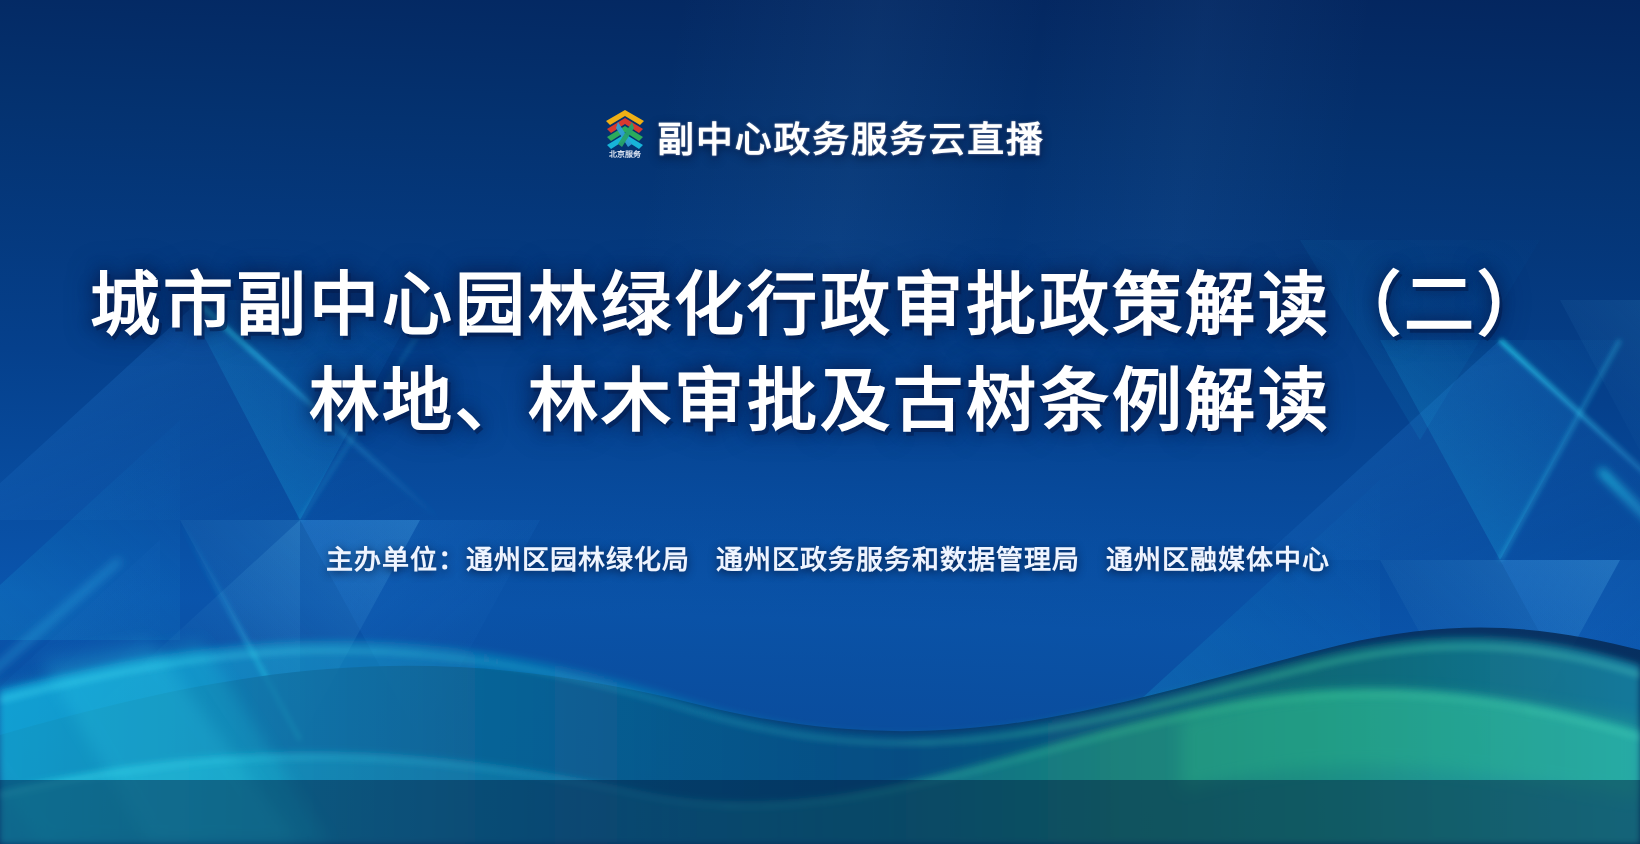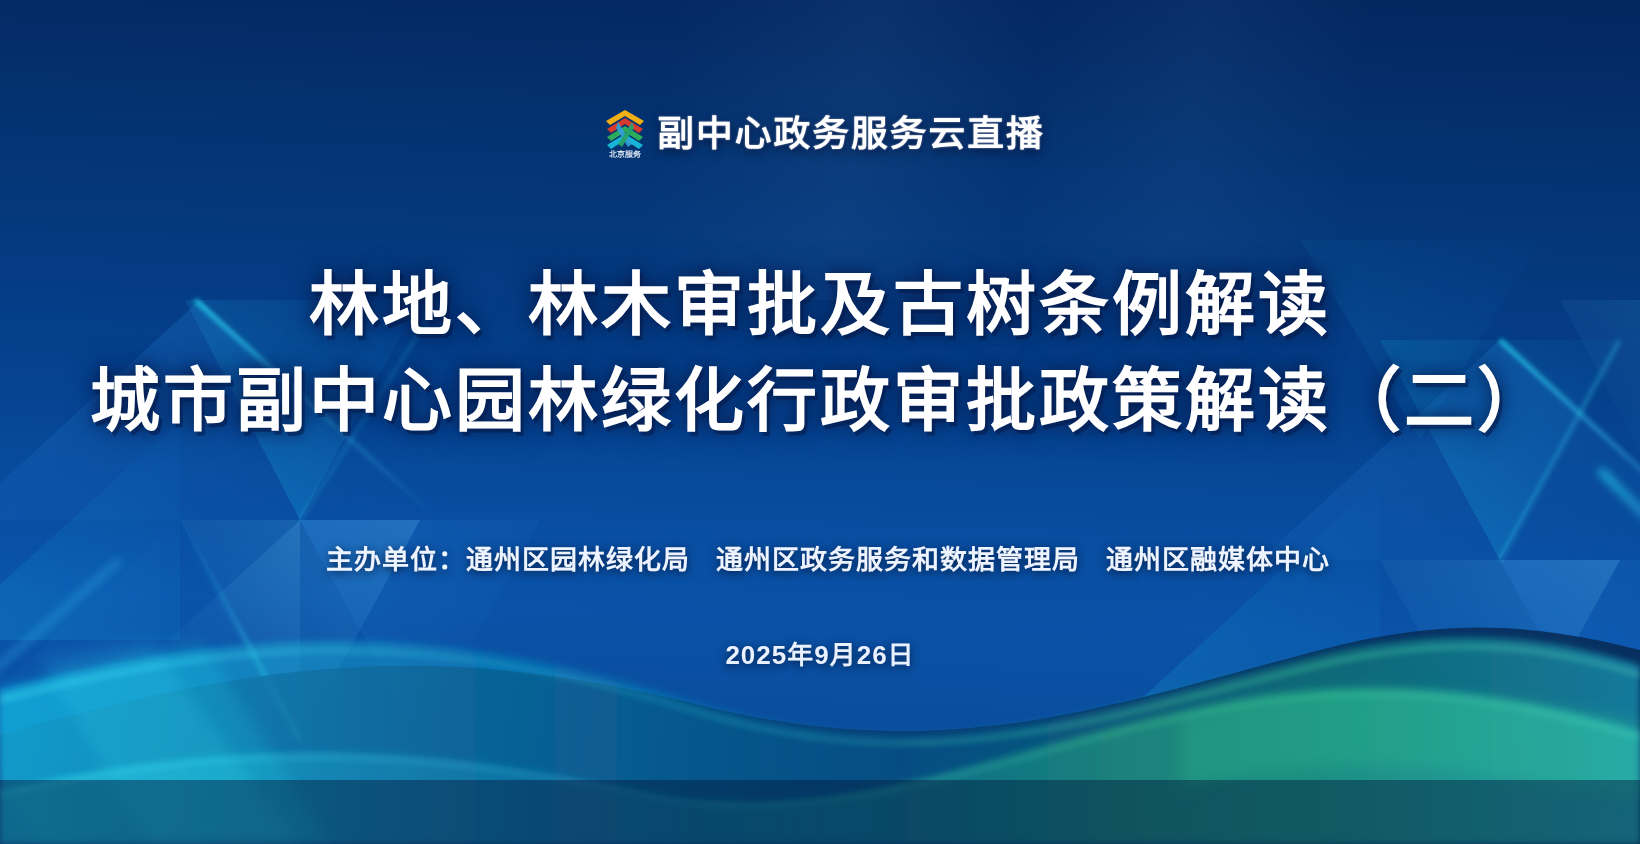--- a/index.html
+++ b/index.html
@@ -28,21 +28,21 @@
     background:
       linear-gradient(100deg, rgba(255,255,255,0.00) 40%, rgba(130,200,255,0.055) 52%, rgba(255,255,255,0) 62%),
       linear-gradient(97deg, rgba(255,255,255,0.00) 62%, rgba(120,190,255,0.05) 72%, rgba(255,255,255,0) 82%);
     pointer-events:none;
   }
 
   
   .header{
     position:absolute;
     top:104px;left:0;right:0;
-    display:flex;align-items:flex-start;justify-content:center;
+    display:flex;align-items:flex-end;justify-content:center;
     gap:10px;
     z-index:6;
   }
   .brand-logo{
     width:52px;height:58px;
     display:block;
     flex:0 0 auto;
   }
   .header-title{
     font-size:36px;
@@ -241,25 +241,22 @@
         <path d="M26 30 L44 41 L40 45 L26 36 L12 45 L8 41 Z" fill="#17b4d8"></path>
         <path d="M19 18 L33 40 L29 43 L17 24 Z" fill="#2f9fd4" opacity="0.95"></path>
         <path d="M33 18 L19 40 L23 43 L35 24 Z" fill="#27a36a" opacity="0.95"></path>
         <text x="26" y="53" text-anchor="middle" font-size="8" fill="#f3f7ff" font-family="'Liberation Sans',sans-serif" font-weight="700" opacity="0.9">北京服务</text>
       </svg>
     </span>
     <span class="header-title">副中心政务服务云直播</span>
   </div>
 
   <div class="title-block">
+    <div class="title-line">城市副中心园林绿化行政审批政策解读（二）</div>
     <div class="title-line">林地、林木审批及古树条例解读</div>
-    <div class="title-line">城市副中心园林绿化行政审批政策解读（二）</div>
   </div>
 
   <div class="organizers">
     <span>主办单位：</span><span>通州区园林绿化局</span><span class="sep"></span><span>通州区政务服务和数据管理局</span><span class="sep"></span><span>通州区融媒体中心</span>
   </div>
 
-  <div class="event-date">
-    <span>2025年9月26日</span>
-  </div>
 
 </div>
 
 </body></html>

